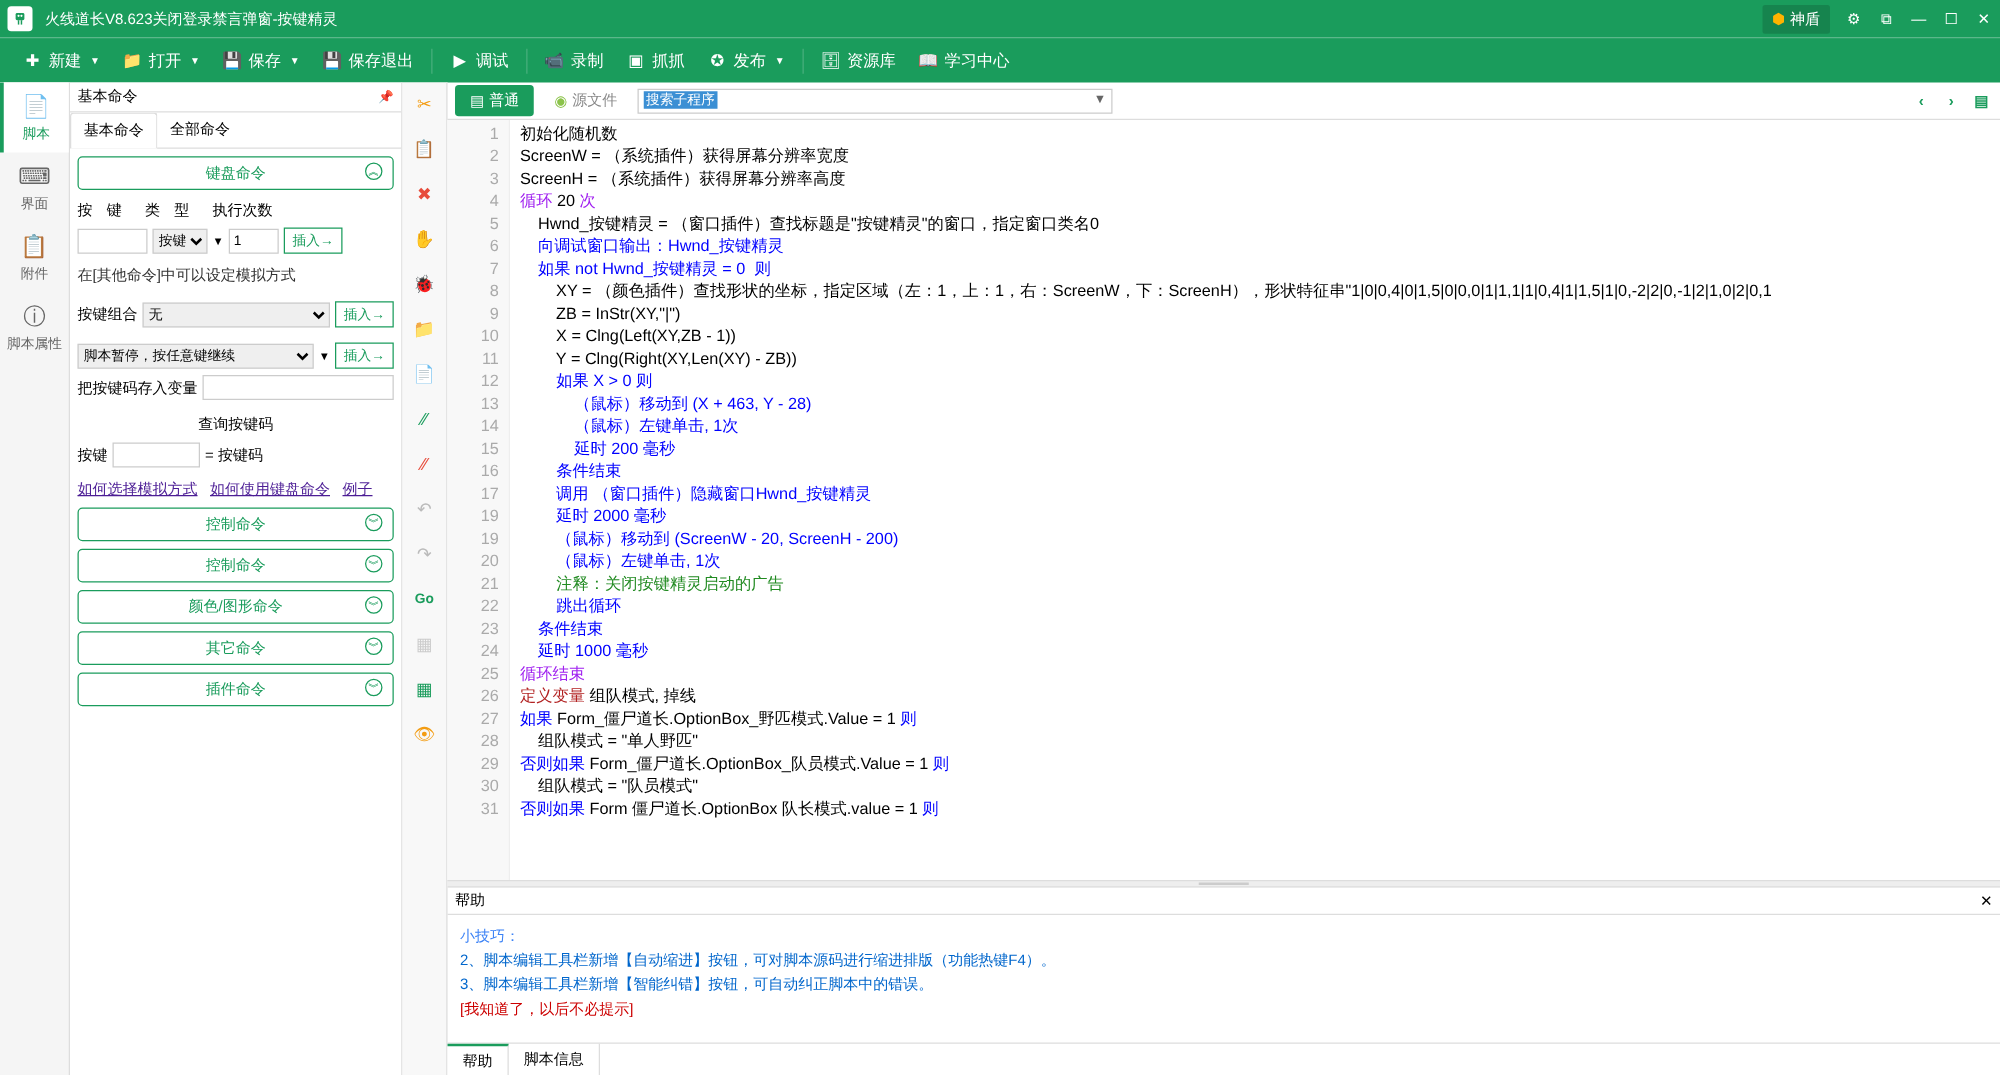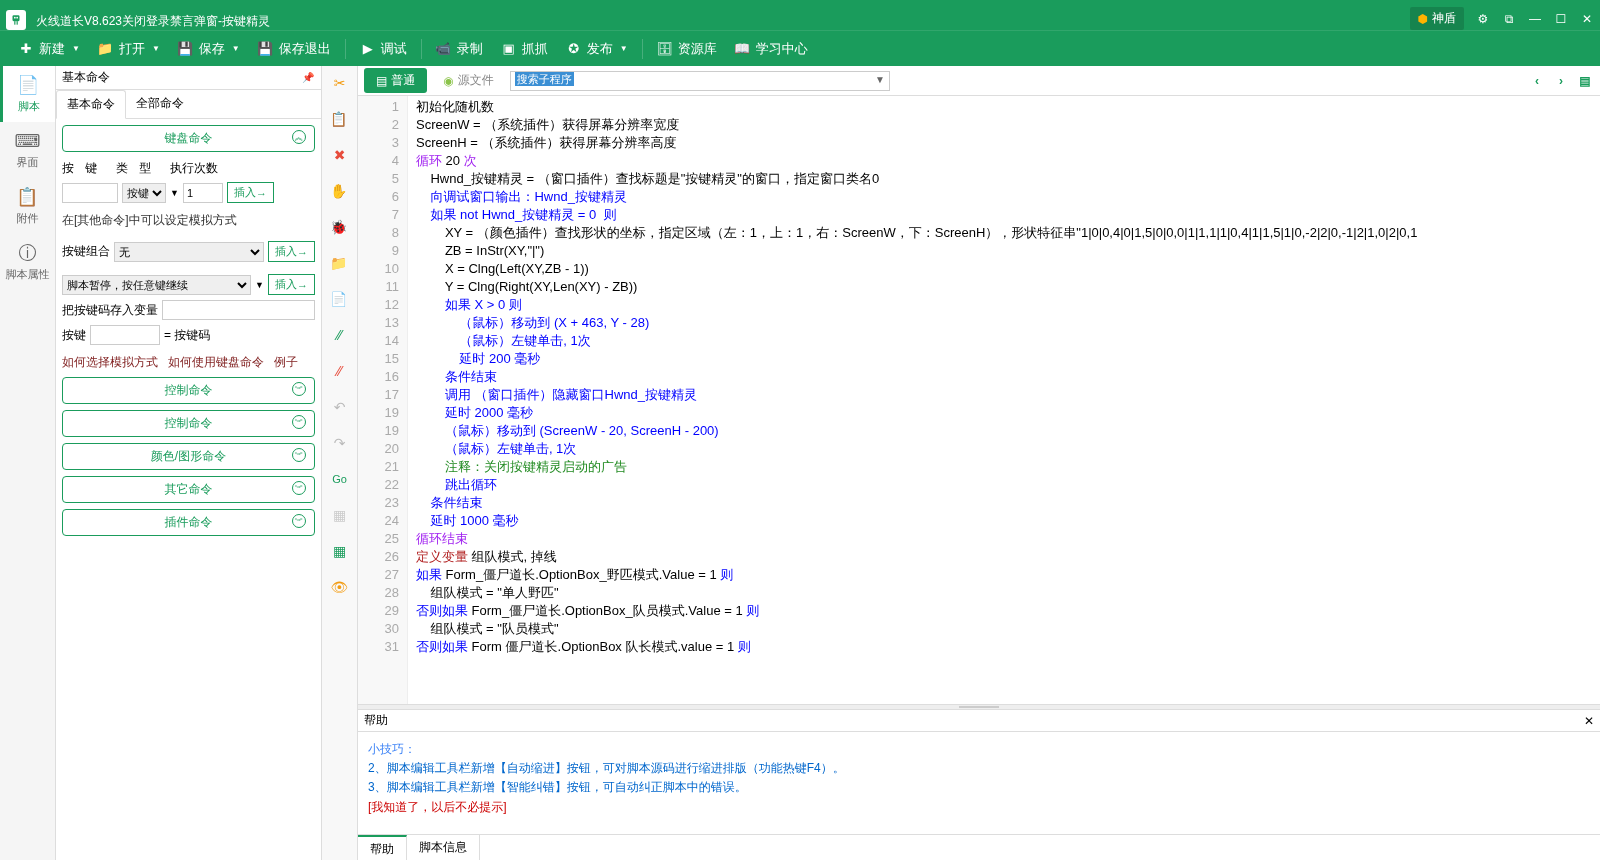--- a/index.html
+++ b/index.html
@@ -1,17 +1,17 @@
 <!DOCTYPE html>
 <html><head>
 <meta charset="utf-8">
 <style>
 *{margin:0;padding:0;box-sizing:border-box;font-family:"Microsoft YaHei","SimSun",sans-serif}
 body{background:#fff;font-size:12px;overflow:hidden}
-.titlebar{background:#1a9c5c;height:30px;display:flex;align-items:flex-end;color:#fff;padding:0 6px}
+.titlebar{background:#1a9c5c;height:30px;display:flex;align-items:center;color:#fff;padding:0 6px}
 .app-icon{width:20px;height:20px;background:#fff;border-radius:3px;margin-right:10px;display:flex;align-items:center;justify-content:center}
 .app-icon svg{width:14px;height:14px}
 .title-text{flex:1;font-size:12px}
 .title-right{display:flex;align-items:center;gap:12px}
 .shield-btn{display:flex;align-items:center;gap:4px;background:rgba(0,0,0,0.15);padding:3px 8px;border-radius:2px}
 .win-btn{width:14px;height:14px;display:flex;align-items:center;justify-content:center;cursor:pointer}
 .menubar{background:#1a9c5c;height:36px;display:flex;align-items:center;padding:0 10px;gap:2px;border-top:1px solid rgba(255,255,255,0.1)}
 .menu-item{display:flex;align-items:center;color:#fff;padding:4px 8px;gap:5px;cursor:pointer;font-size:13px}
 .menu-icon{width:16px;height:16px;display:flex;align-items:center;justify-content:center}
 .menu-sep{width:1px;height:20px;background:rgba(255,255,255,0.2);margin:0 4px}
@@ -32,27 +32,27 @@
 .cmd-section-title{color:#1a9c5c;font-size:12px}
 .expand-icon{position:absolute;right:8px;color:#1a9c5c;border:1px solid #1a9c5c;border-radius:50%;width:14px;height:14px;display:flex;align-items:center;justify-content:center;font-size:9px}
 .keyboard-form{padding:2px 0}
 .form-row{display:flex;gap:4px;margin-bottom:5px;align-items:center}
 .form-label{font-size:12px;min-width:50px;letter-spacing:4px}
 .form-input{border:1px solid #ccc;height:20px;padding:0 3px;font-size:11px;flex:1;min-width:0}
 .form-select{border:1px solid #ccc;height:20px;font-size:11px}
 .insert-btn{border:1px solid #1a9c5c;color:#1a9c5c;background:#fff;padding:2px 6px;font-size:11px;cursor:pointer;white-space:nowrap}
 .form-text{font-size:12px;color:#333;padding:4px 0}
 .link-row{display:flex;gap:10px;font-size:12px;padding:4px 0}
-.link-row a{color:#7f1d1d;cursor:pointer}
+.link-row a{color:#4c1d95;text-decoration:underline;cursor:pointer}
 .tool-strip{width:36px;background:#f8f8f8;border-right:1px solid #ddd;display:flex;flex-direction:column;align-items:center;padding-top:6px;gap:14px}
 .tool-btn{width:22px;height:22px;display:flex;align-items:center;justify-content:center;cursor:pointer;color:#666;font-size:14px}
 .tool-btn.orange{color:#f39c12}
 .tool-btn.red{color:#e74c3c}
 .tool-btn.blue{color:#3498db}
-.tool-btn.green{color:#1a9c5c;font-size:11px;font-weight:normal}
+.tool-btn.green{color:#1a9c5c;font-size:11px;font-weight:bold}
 .editor-area{flex:1;display:flex;flex-direction:column;min-width:0}
 .editor-top{height:30px;display:flex;align-items:center;padding:0 6px;gap:8px;border-bottom:1px solid #ddd}
 .mode-tab{padding:4px 12px;background:#1a9c5c;color:#fff;border-radius:3px;font-size:12px;display:flex;align-items:center;gap:4px}
 .mode-tab2{padding:4px 8px;color:#888;font-size:12px;display:flex;align-items:center;gap:4px}
 .search-box{flex:1;border:1px solid #ccc;height:20px;padding:0 4px;position:relative;max-width:380px}
 .search-placeholder{color:#fff;background:#3b8fd4;font-size:11px;padding:1px 2px}
 .search-arrow{position:absolute;right:4px;top:2px;font-size:10px;color:#666}
 .nav-btns{display:flex;gap:6px;margin-left:auto}
 .nav-btn{width:18px;height:18px;display:flex;align-items:center;justify-content:center;color:#1a9c5c;cursor:pointer;font-weight:bold}
 .code-area{flex:1;display:flex;overflow:auto;background:#fff;font-family:"NSimSun","SimSun",monospace;font-size:13px}
@@ -209,20 +209,21 @@
         </div>
         <div class="form-row" style="margin-top:12px">
           <select class="form-select" style="flex:1"><option>脚本暂停，按任意键继续</option></select>
           <span style="font-size:9px">▼</span>
           <button class="insert-btn">插入→</button>
         </div>
         <div class="form-row">
           <span>把按键码存入变量</span>
           <input class="form-input" style="">
         </div>
+        <div style="text-align:center;padding:6px 0">查询按键码</div>
         <div class="form-row">
           <span>按键</span>
           <input class="form-input" style="width: 70px; flex: 0 0 auto;">
           <span>= 按键码</span>
         </div>
         <div class="link-row">
           <a>如何选择模拟方式</a>
           <a>如何使用键盘命令</a>
           <a>例子</a>
         </div>

